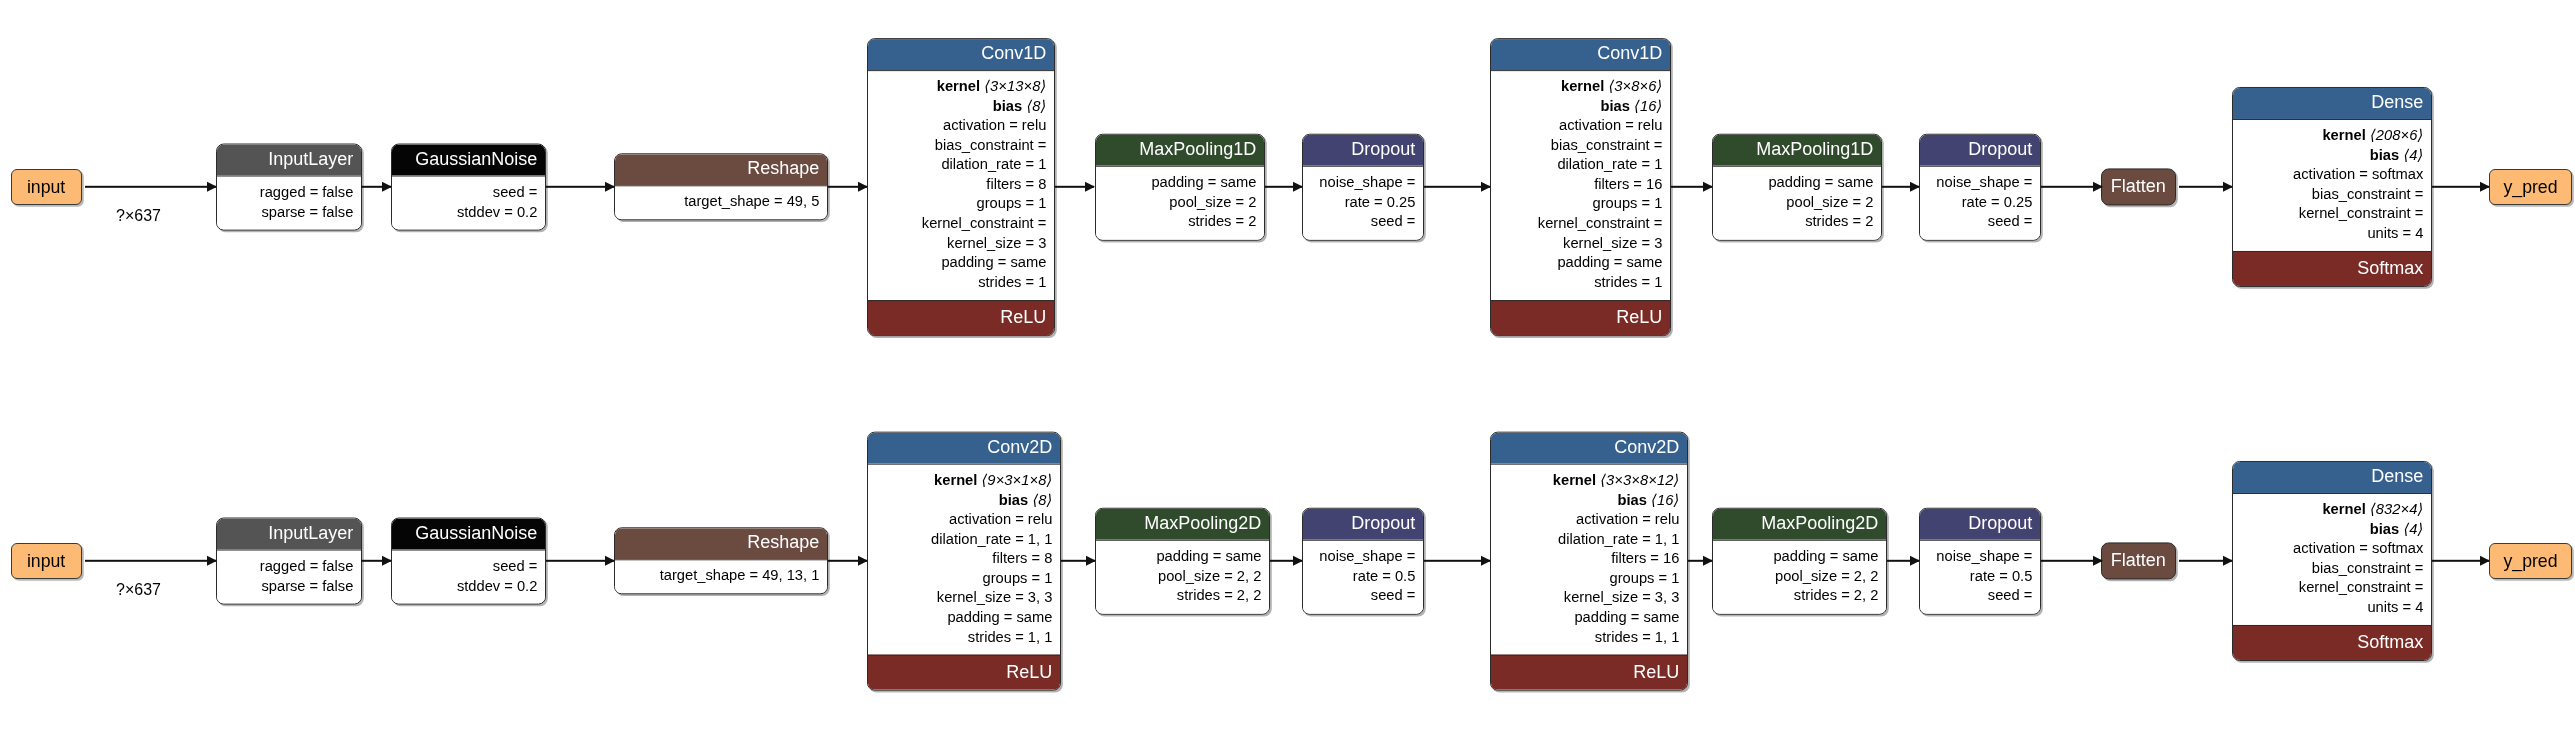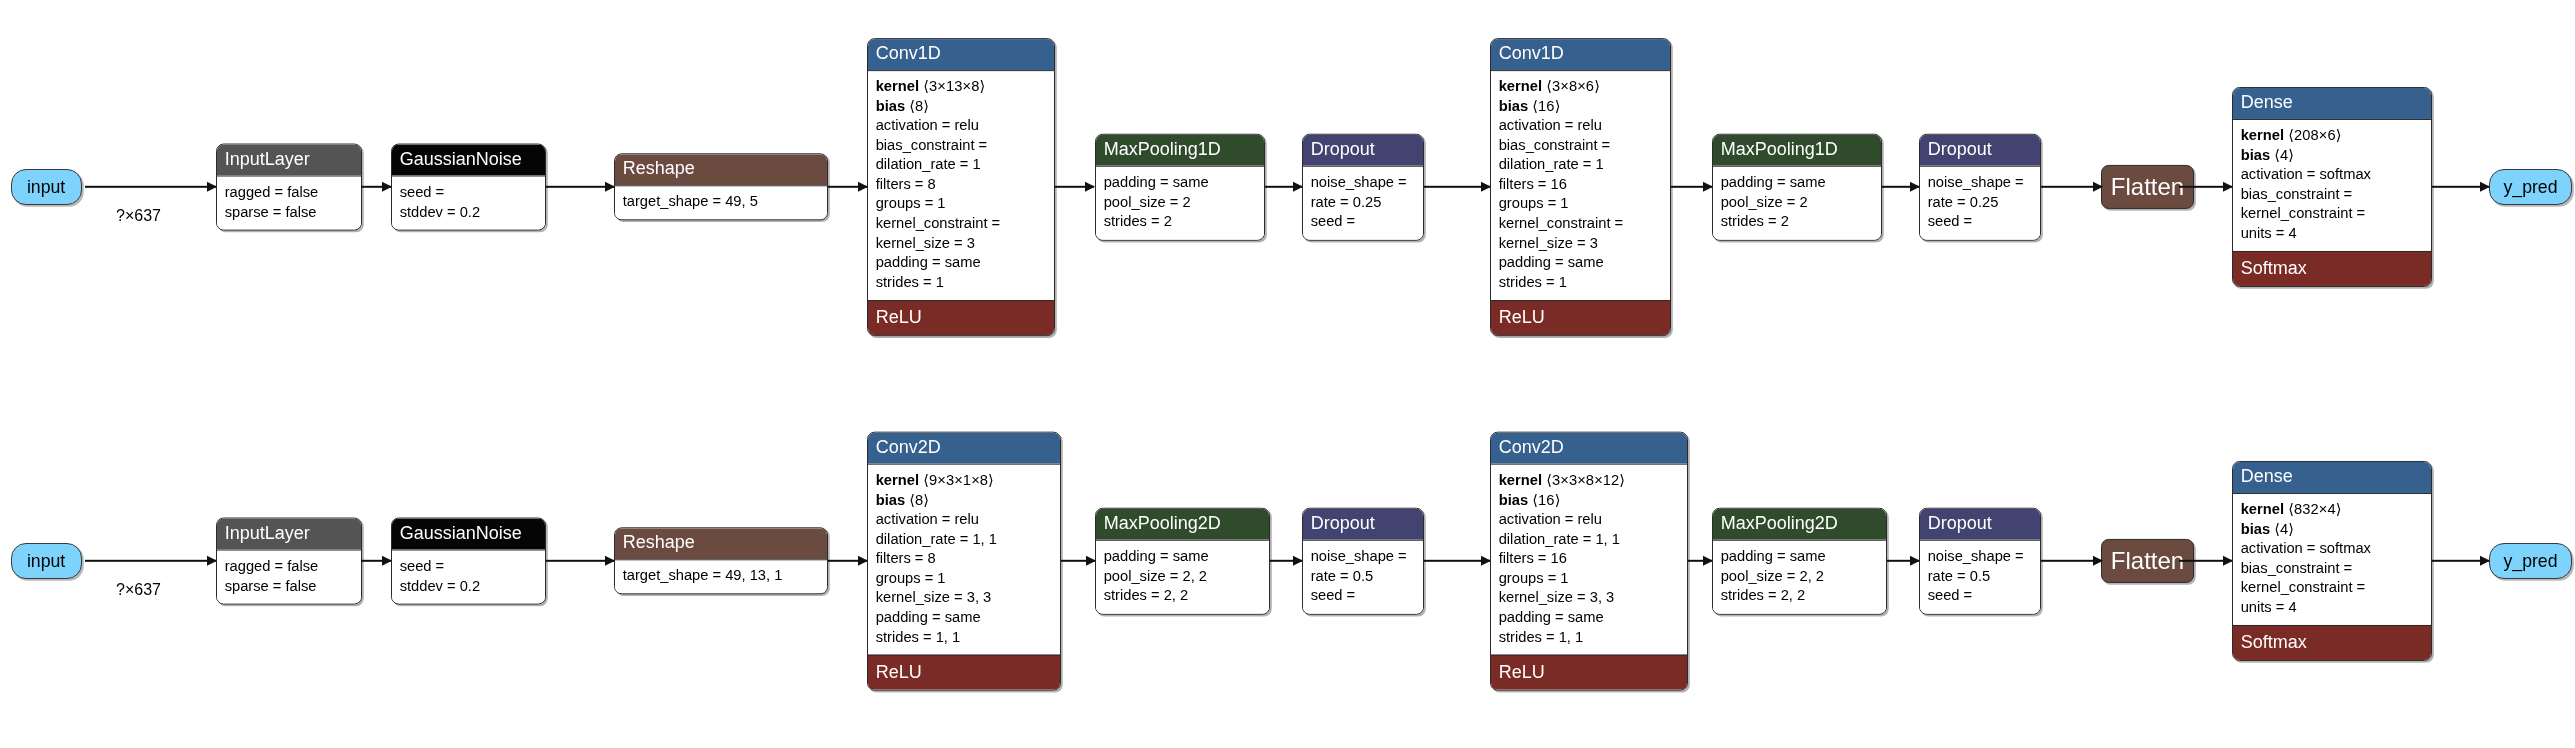--- a/index.html
+++ b/index.html
@@ -32,27 +32,28 @@
     top: 0;
     width: 2576px;
     height: 374px;
   }
 
   
   .node {
     position: absolute;
     box-sizing: border-box;
     transform: translateY(-50%);
+    text-align: right;
   }
 
   
   .pill {
-    background: #7dd3fc;
+    background: #fdba74;
     border: 1.8px solid #3a3a3a;
-    border-radius: 15px;
+    border-radius: 6px;
     box-shadow: 1.8px 1.8px 0px rgba(0,0,0,0.28);
     text-align: center;
     color: #000000;
     font-size: 17.7px;
     padding: 6.5px 9.4px;
     white-space: nowrap;
   }
 
   
   .card {
@@ -73,36 +74,36 @@
   .card-body {
     background: #ffffff;
     color: #000000;
     font-size: 14.7px;
     line-height: 1.33;
     padding: 6.5px 7.7px 7.7px 7.7px;
     border-top: 1.2px solid #2b2b2b;
   }
   .card-body .row { white-space: nowrap; }
   .card-body .row b { font-weight: bold; }
-  .card-body .row .shape { letter-spacing: 0.1px; }
+  .card-body .row .shape { letter-spacing: 0.1px; font-style: italic; }
   .card-foot {
     color: #ffffff;
     font-size: 18px;
     padding: 5.9px 7.7px 7px 7.7px;
     border-top: 1.2px solid #2b2b2b;
     white-space: nowrap;
   }
 
   
   .solidbox {
     border: 1.8px solid #2b2b2b;
     border-radius: 7.7px;
     box-shadow: 1.8px 1.8px 0px rgba(0,0,0,0.30);
     color: #ffffff;
-    font-size: 24px;
+    font-size: 18px;
     padding: 6.5px 8.8px 7.7px 8.8px;
     text-align: left;
     white-space: nowrap;
   }
 
   
   .edge {
     position: absolute;
     height: 2.4px;
     background: #111111;

